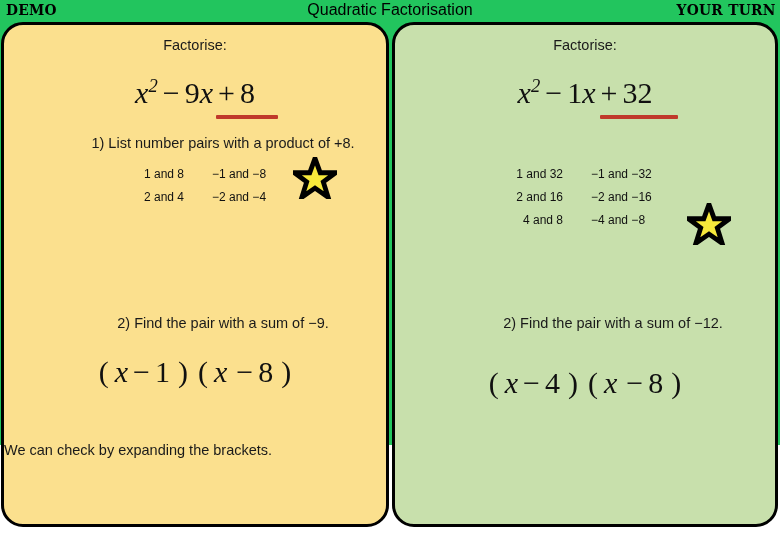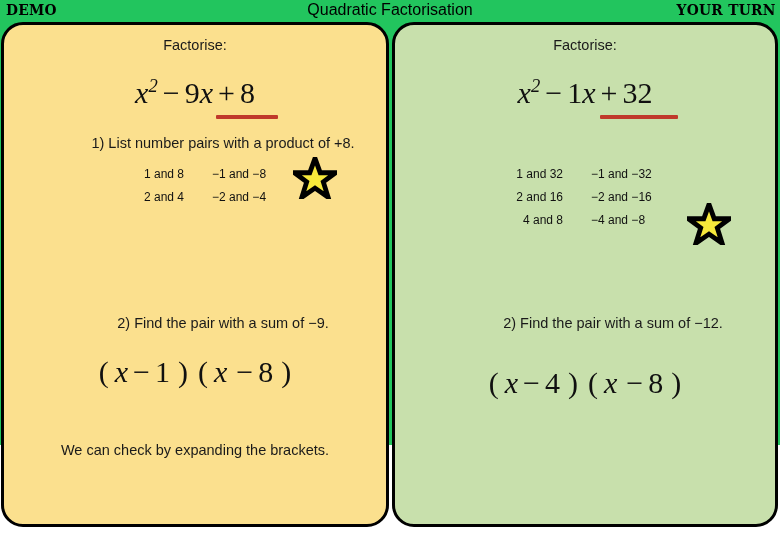--- a/index.html
+++ b/index.html
@@ -159,21 +159,21 @@
   .star svg {
     display: block;
     width: 100%;
     height: 100%;
   }
 
   .note {
     position: absolute;
     left: 0;
     width: 100%;
-    text-align: center;
+    text-align: left;
     font-size: 14.5px;
     color: #1a1a1a;
     white-space: nowrap;
   }
 </style>
 </head>
 <body>
 
 <div class="slide">
 

